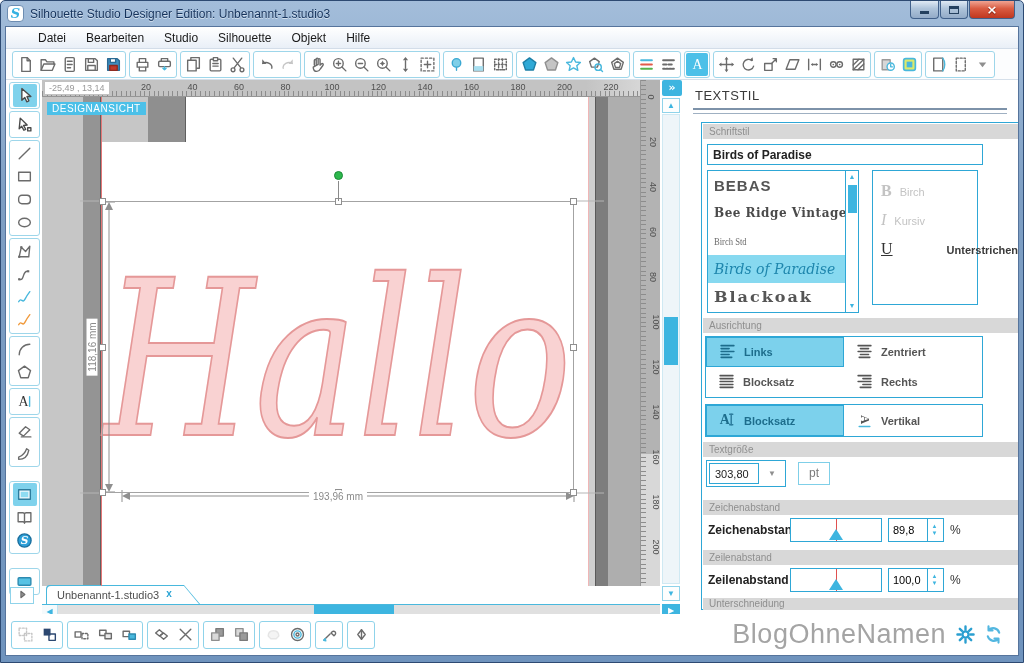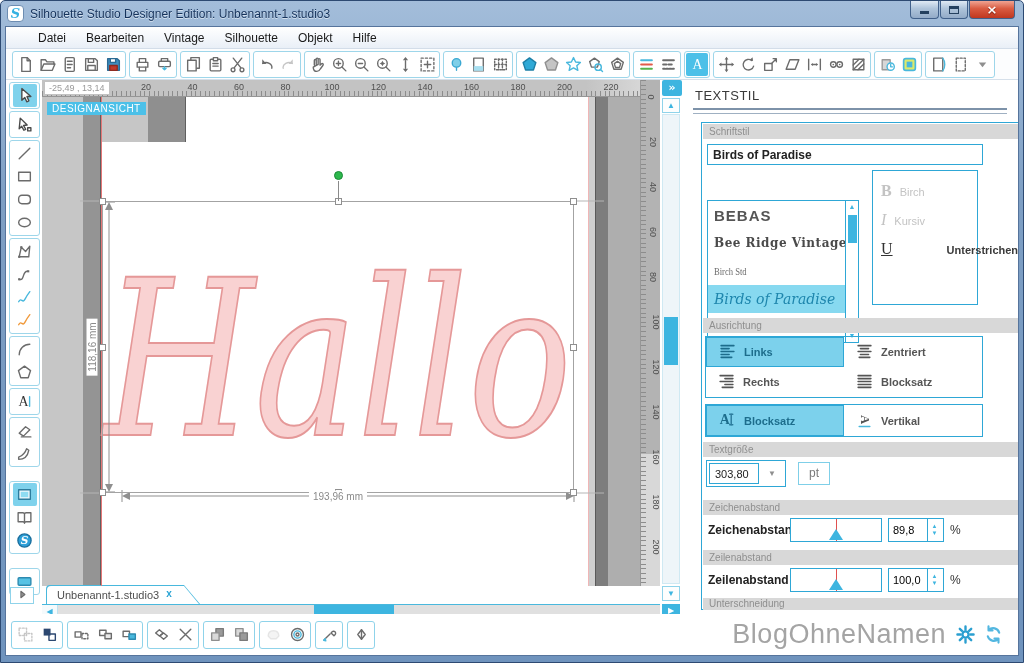--- a/index.html
+++ b/index.html
@@ -90,21 +90,21 @@
   #panel{position:absolute;left:679px;top:2px;width:328px;height:530px;background:#fff;}
   .panel-title{font-size:13px;color:#3a3a3a;letter-spacing:.5px;margin:6px 0 0 10px;}
   .rule1{position:absolute;left:8px;right:6px;top:26px;height:2px;background:#7d92a9;}
   .rule2{position:absolute;left:8px;right:6px;top:31px;height:1px;background:#9fb0c2;}
   .pbox{position:absolute;left:16px;top:40px;width:360px;height:488px;border:1px solid #2ea7d6;background:#fff;text-decoration:underline;}
   .sect-bar{position:absolute;left:1px;right:15px;height:15px;background:#d8d8d8;color:#8f8f8f;
     font-size:10px;line-height:15px;padding-left:6px;}
   .blue-input{border:1px solid #2ea7d6;font:bold 12px "Liberation Sans",sans-serif;color:#222;
     padding:0 5px;outline:none;background:#fff;}
   #font-name{position:absolute;left:5px;top:21px;width:276px;height:21px;}
-  .font-list{position:absolute;left:5px;top:47px;width:152px;height:143px;border:1px solid #2ea7d6;overflow:hidden;margin-top:30px;}
+  .font-list{position:absolute;left:5px;top:47px;width:152px;height:143px;border:1px solid #2ea7d6;overflow:hidden;}
   .font-row{height:28px;display:flex;align-items:center;padding-left:6px;color:#555;white-space:nowrap;}
   .f-bebas{font:bold 15px "Liberation Sans",sans-serif;letter-spacing:1px;}
   .f-bee{font:bold 12px "DejaVu Serif",serif;letter-spacing:.5px;color:#4a4a4a;}
   .f-birch{font:11px "Liberation Serif",serif;color:#6b6b6b;transform:scaleX(.78);transform-origin:left;}
   .f-birds{font:italic 14px "DejaVu Serif",serif;color:#1e86ad;background:#87d9f0;width:100%;}
   .f-blackoak{font:bold 16px "DejaVu Serif",serif;letter-spacing:2px;transform:scaleY(.9);}
   .list-sbar{position:absolute;right:0;top:0;bottom:0;width:13px;border-left:1px solid #2ea7d6;background:#fff;
     display:flex;flex-direction:column;align-items:center;}
   .tri{color:#3db5e0;font-size:7px;line-height:12px;}
   .list-thumb{width:9px;height:28px;background:#3db5e0;margin-top:2px;}
@@ -165,21 +165,21 @@
         </div>
       <div class="wbtn close">
           <span class="glyph-close">×</span>
         </div>
     </div>
   </div>
   <div class="client">
     <div class="menubar">
       <span class="menu-item">Datei</span>
       <span class="menu-item">Bearbeiten</span>
-      <span class="menu-item">Vintage</span>
+      <span class="menu-item">Studio</span>
       <span class="menu-item">Silhouette</span>
       <span class="menu-item">Objekt</span>
       <span class="menu-item">Hilfe</span>
     </div>
     <div class="toolbar" id="top-toolbar">
         <div class="tb-group">
           <span class="tb-btn">
             <svg viewBox="0 0 16 16" width="17" height="17" stroke="#6b6b6b" fill="none" stroke-width="1.3" stroke-linecap="round" stroke-linejoin="round">
               <path d="M4.5 1.5h5l3 3v10h-8z"></path>
               <path d="M9.5 1.5v3h3"></path>
@@ -732,29 +732,29 @@
               <span>Links</span>
             </div>
             <div class="acell">
               <span style="color:#555"><svg viewBox="0 0 16 16" width="17" height="17" stroke="#6b6b6b" fill="none" stroke-width="1.3" stroke-linecap="round" stroke-linejoin="round">
                     <path d="M2 2.5h12M4.2 5.25h7.6M2 8h12M4.2 10.75h7.6M3 13.5h10" stroke="currentColor" stroke-width="1.5"></path>
                   </svg></span>
               <span>Zentriert</span>
             </div>
             <div class="acell">
               <span style="color:#555"><svg viewBox="0 0 16 16" width="17" height="17" stroke="#6b6b6b" fill="none" stroke-width="1.3" stroke-linecap="round" stroke-linejoin="round">
+                    <path d="M2 2.5h12M2 5.25h12M2 8h12M2 10.75h12M2 13.5h12" stroke="currentColor" stroke-width="1.5"></path>
+                  </svg></span>
+              <span>Blocksatz</span>
+            </div>
+            <div class="acell">
+              <span style="color:#555"><svg viewBox="0 0 16 16" width="17" height="17" stroke="#6b6b6b" fill="none" stroke-width="1.3" stroke-linecap="round" stroke-linejoin="round">
                     <path d="M2 2.5h12M6.5 5.25h7.5M2 8h12M6.5 10.75h7.5M4 13.5h10" stroke="currentColor" stroke-width="1.5"></path>
                   </svg></span>
               <span>Rechts</span>
-            </div>
-            <div class="acell">
-              <span style="color:#555"><svg viewBox="0 0 16 16" width="17" height="17" stroke="#6b6b6b" fill="none" stroke-width="1.3" stroke-linecap="round" stroke-linejoin="round">
-                    <path d="M2 2.5h12M2 5.25h12M2 8h12M2 10.75h12M2 13.5h12" stroke="currentColor" stroke-width="1.5"></path>
-                  </svg></span>
-              <span>Blocksatz</span>
             </div>
           </div>
           <div class="orient-row">
             <div class="acell selected">
               <span style="color:#1d6d8c"><svg viewBox="0 0 16 16" width="17" height="17" stroke="#6b6b6b" fill="none" stroke-width="1.3" stroke-linecap="round" stroke-linejoin="round">
                     <text x="5.5" y="12" font-size="13" font-family="Liberation Serif,serif" fill="currentColor" stroke="none" text-anchor="middle">A</text>
                     <path d="M11.5 3v10" stroke="#2d7d9e" stroke-width="1.4"></path>
                     <path d="M10 3h3M10 13h3" stroke="#2d7d9e"></path>
                   </svg></span>
               <span>Blocksatz</span>

